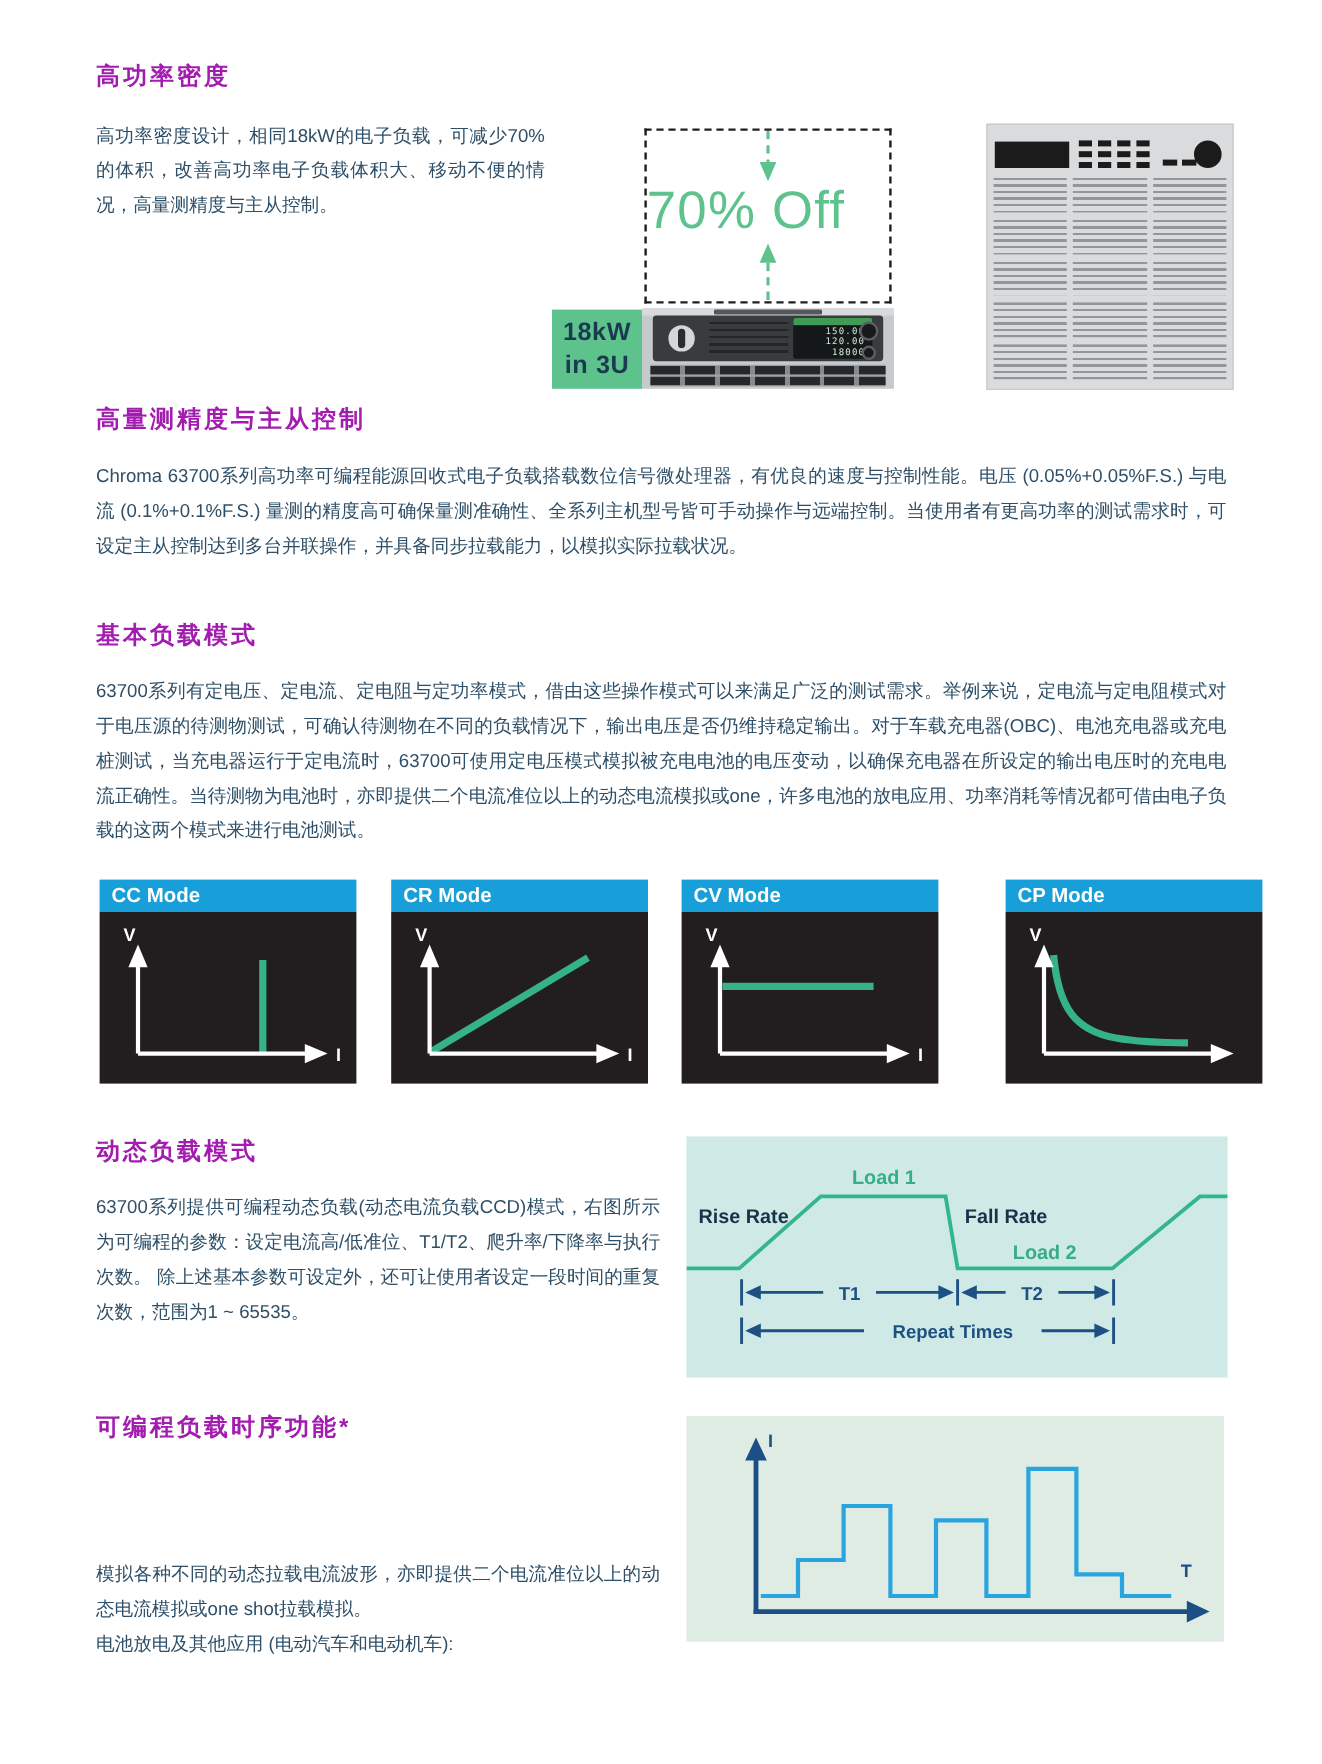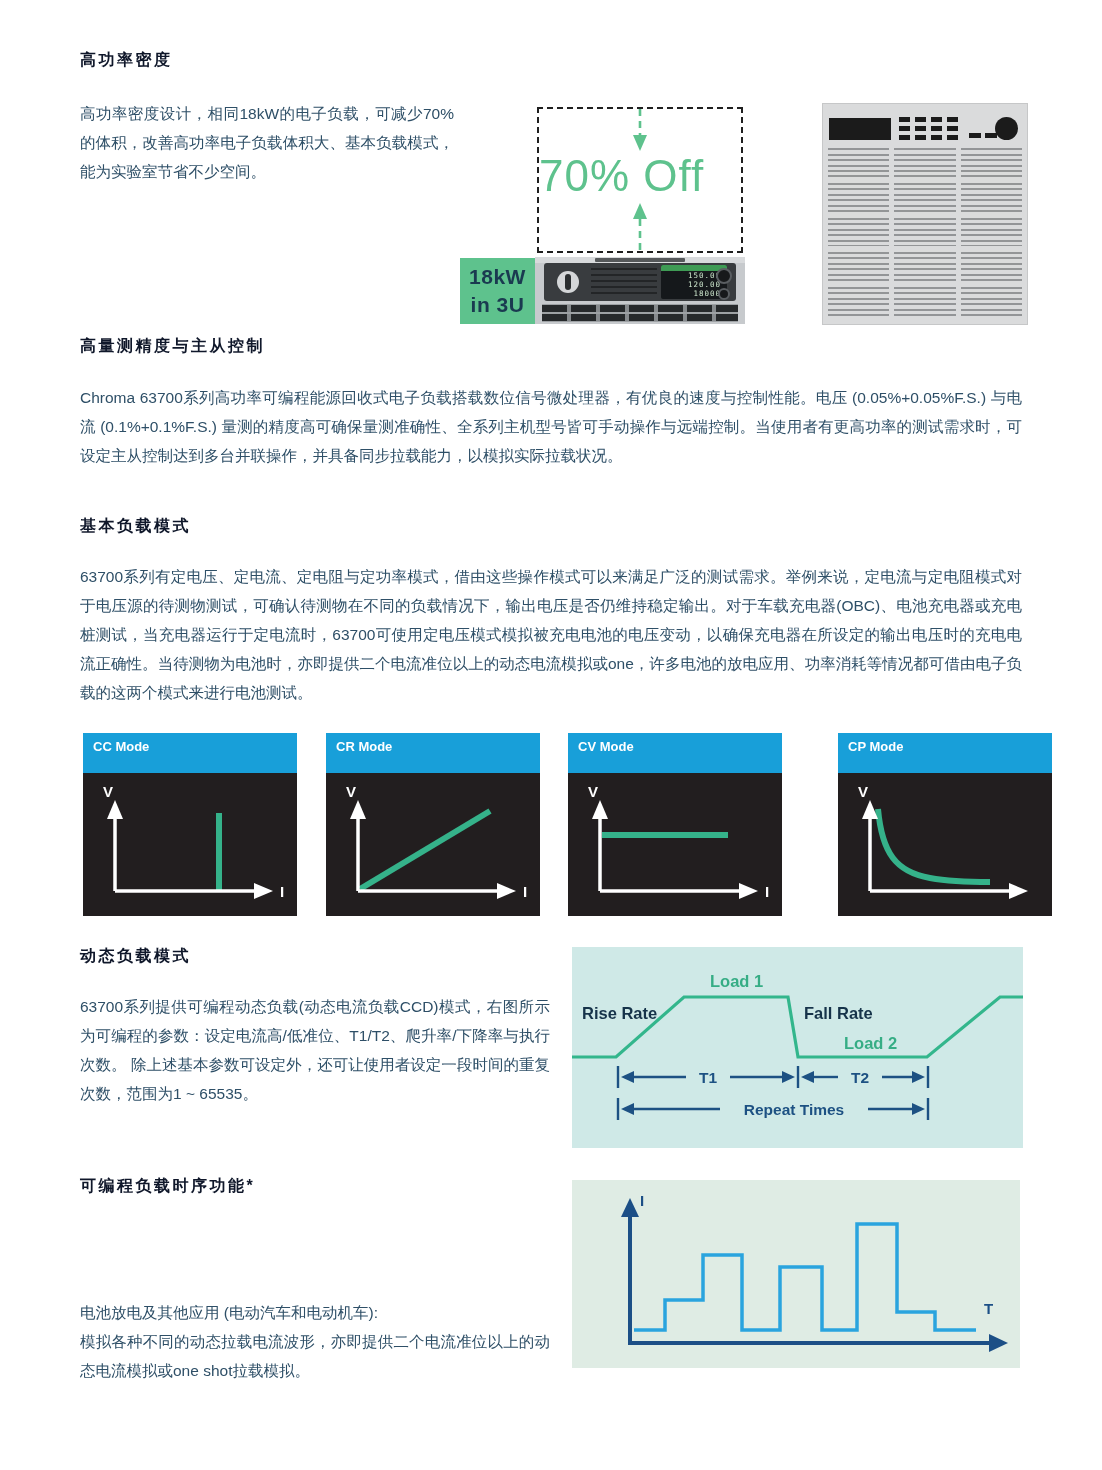--- a/index.html
+++ b/index.html
@@ -2,22 +2,22 @@
 <html><head>
 <meta charset="utf-8">
 <style>
   * { margin:0; padding:0; box-sizing:border-box; }
   html,body { background:#ffffff; }
   .page {
     position:relative; width:1102px; height:1470px; background:#ffffff;
     font-family:"Liberation Sans","DejaVu Sans",sans-serif; overflow:hidden;
   }
   .sec-title {
-    position:absolute; left:80px; font-size:16px; font-weight:bold;
-    color:#0f172a; letter-spacing:2.5px;
+    position:absolute; left:80px; font-size:20px; font-weight:bold;
+    color:#a21caf; letter-spacing:2.5px;
   }
   .divider { position:absolute; left:80px; width:942px; height:8px; }
   .body-text {
     position:absolute; left:80px; font-size:15.5px; line-height:29px;
     color:#2e4f67; text-align:justify;
   }
   
   .dash-box {
     position:absolute; left:537px; top:107px; width:206px; height:146px;
     border:2px dashed #1f1f1f; background:#ffffff;
@@ -58,21 +58,21 @@
   .d10-keys i { background:#1b1b1b; display:block; }
   .d10-flat { position:absolute; top:29px; width:12px; height:5px; background:#1b1b1b; }
   .d10-flat.f1 { left:146px; } .d10-flat.f2 { left:162px; }
   .d10-knob { position:absolute; right:9px; top:13px; width:23px; height:23px; border-radius:50%; background:#1b1b1b; }
   .d10-vents { position:absolute; left:5px; right:5px; top:44px; bottom:8px; display:grid;
     grid-template-columns:repeat(3,1fr); grid-template-rows:repeat(5,1fr); gap:6px 5px; }
   .d10-vents b { display:block;
     background:repeating-linear-gradient(180deg,#939597 0 2px,rgba(0,0,0,0) 2px 5.5px); }
   
   .chart { position:absolute; top:733px; width:214px; height:170px; }
-  .chart-header { height:40px; background:#189fd9; color:#ffffff; font-size:13px; font-weight:bold;
+  .chart-header { height:27px; background:#189fd9; color:#ffffff; font-size:17px; font-weight:bold;
     line-height:27px; padding-left:10px; }
   .chart-body { height:143px; background:#221e1f; }
   .chart-body svg { display:block; }
   .axis-lab { fill:#ffffff; font-weight:bold; font-size:15px; font-family:"Liberation Sans","DejaVu Sans",sans-serif; }
   .axis-line { stroke:#ffffff; stroke-width:3.5; }
   .axis-head { fill:#ffffff; }
   .curve { stroke:#35b28a; stroke-width:6; fill:none; }
   
   .dia1 { position:absolute; left:572px; top:947px; width:451px; height:201px; background:#cfe9e7; }
   .dia1 svg, .dia2 svg { display:block; }
@@ -122,21 +122,21 @@
       </linearGradient>
     </defs>
   </svg>
 
   <h2 class="sec-title" style="top:50px">高功率密度</h2>
   <div class="divider" style="top:86px">
     <svg width="942" height="8">
         <line x1="3" y1="4" x2="939" y2="4" stroke="url(#divGrad)" stroke-width="4.6" stroke-linecap="round" stroke-dasharray="86 11 5 11 5 11 5 11 5 11 5 11 44 11 5 11 5 11 5 11 96 11 5 11 5 11 5 11 34 11 4 11 4 11 62 11 5 11 5 11 5 11 88 11 5 11 5 11 5 11 70"></line>
       </svg>
   </div>
-  <p class="body-text" style="top:99px;width:374px">高功率密度设计，相同18kW的电子负载，可减少70%的体积，改善高功率电子负载体积大、基本负载模式，能为实验室节省不少空间。</p>
+  <p class="body-text" style="top:99px;width:374px">高功率密度设计，相同18kW的电子负载，可减少70%的体积，改善高功率电子负载体积大、移动不便的情况，高量测精度与主从控制。</p>
 
   <div class="dash-box">
     <svg width="202" height="142" viewBox="0 0 202 142">
       <line class="green-dash" x1="101" y1="0" x2="101" y2="27"></line>
       <polygon class="green-head" points="101,42 94,26 108,26"></polygon>
       <polygon class="green-head" points="101,94 94,110 108,110"></polygon>
       <line class="green-dash" x1="101" y1="110" x2="101" y2="142"></line>
     </svg>
     <div class="off-text">70% Off</div>
   </div>
@@ -323,22 +323,22 @@
     </svg>
   </div>
 
   <h2 class="sec-title" style="top:1176px">可编程负载时序功能*</h2>
   <div class="divider" style="top:1209px;width:460px">
     <svg width="460" height="8">
         <line x1="3" y1="4" x2="457" y2="4" stroke="url(#divGrad)" stroke-width="4.6" stroke-linecap="round" stroke-dasharray="110 11 5 11 5 11 5 11 5 11 5 11 70 11 4 11 4 11 4 11 130"></line>
       </svg>
   </div>
   <div class="body-text" style="top:1298px;width:470px">
+    <div>模拟各种不同的动态拉载电流波形，亦即提供二个电流准位以上的动态电流模拟或one shot拉载模拟。</div>
     <div>电池放电及其他应用 (电动汽车和电动机车):</div>
-    <div>模拟各种不同的动态拉载电流波形，亦即提供二个电流准位以上的动态电流模拟或one shot拉载模拟。</div>
   </div>
 
   <div class="dia2">
     <svg width="448" height="188" viewBox="0 0 448 188">
       <polyline class="wave2" points="62,150 93,150 93,120 131,120 131,75 170,75 170,150 208,150 208,87 250,87 250,150 285,150 285,44 325,44 325,132 363,132 363,150 404,150"></polyline>
       <line class="ax2" x1="58" y1="165" x2="58" y2="34"></line>
       <polygon class="ax2-head" points="58,18 49,37 67,37"></polygon>
       <line class="ax2" x1="56" y1="163" x2="418" y2="163"></line>
       <polygon class="ax2-head" points="436,163 417,154 417,172"></polygon>
       <text class="ax2-lab" x="68" y="26">I</text>

